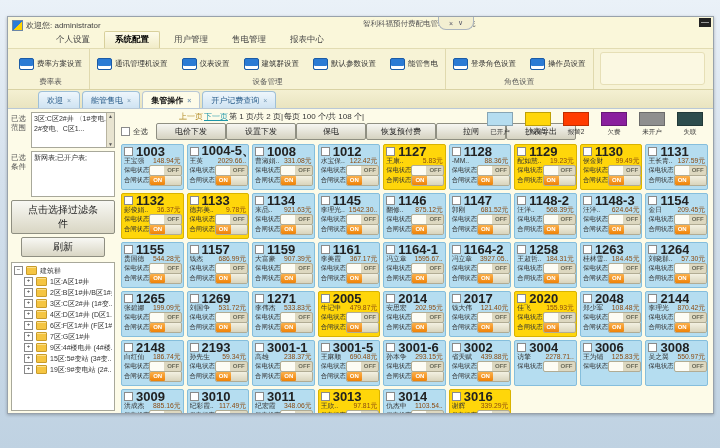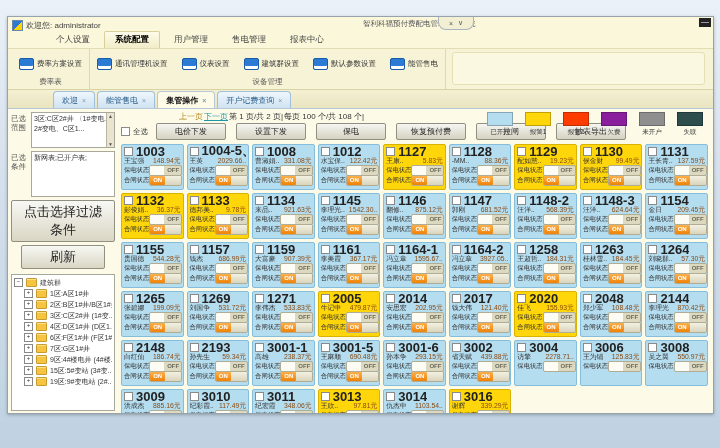--- a/index.html
+++ b/index.html
@@ -19,32 +19,32 @@
   .menu-item.active{font-weight:bold;color:#000;background:linear-gradient(#fdfbe9,#f1ecc8);border:1px solid #d8d09c;border-bottom:none;border-radius:2px 2px 0 0;}
   
   .ribbon{height:40px;display:flex;background:#f7f3d6;border-bottom:1px solid #d9d2a4;padding-left:4px;}
   .rgroup{display:flex;flex-direction:column;border-right:1px solid #e0d9ae;padding:2px 4px 0 4px;}
   .rbuttons{flex:1;display:flex;align-items:center;gap:8px;}
   .rbtn{display:flex;align-items:center;gap:3px;font-size:7.5px;color:#333;padding:2px 3px;border-radius:2px;cursor:default;}
   .rbtn .icon{width:13px;height:10px;background:#2b7bd4;border-radius:2px;border:1px solid #1c5ba6;box-shadow:inset 0 -3px 0 #fff, inset 0 -4px 0 #2b7bd4;}
   .rgroup-label{font-size:7.5px;color:#555;text-align:center;padding:1px 0 2px 0;}
   .ribbon-rest{flex:1;margin:3px 8px 4px 6px;background:#fbf8e2;border:1px solid #e6dfb6;border-radius:3px;}
   
-  .tabstrip{height:18px;display:flex;align-items:flex-end;gap:2px;padding-left:45px;background:linear-gradient(#f4f0d2,#e9e4c0);border-bottom:1px solid #b9c8d6;}
+  .tabstrip{height:18px;display:flex;align-items:flex-end;gap:2px;padding-left:30px;background:linear-gradient(#f4f0d2,#e9e4c0);border-bottom:1px solid #b9c8d6;}
   .tab{display:flex;align-items:center;gap:4px;font-size:8px;color:#2a5d8a;background:linear-gradient(#eef6fc,#cfe3f2);border:1px solid #9fc0d8;border-bottom:none;border-radius:4px 4px 0 0;padding:2px 8px;height:12px;}
   .tab.active{background:#fdfbe8;color:#111;font-weight:bold;border-color:#b9c8d6;}
   .tab .close{font-size:7px;color:#7a9ab5;}
   
   .content{flex:1;display:flex;background:#fdfbe8;overflow:hidden;}
   .leftpanel{width:104px;padding:3px 2px 2px 3px;display:flex;flex-direction:column;gap:3px;font-size:7px;color:#333;}
   .lp-row{display:flex;gap:2px;}
   .lp-label{width:18px;font-size:7.5px;color:#555;line-height:1.2;padding-top:2px;}
   .lp-box{flex:1;background:#fff;border:1px solid #a8a89a;padding:1px 2px;position:relative;overflow:hidden;}
   .lp-box .scroll{position:absolute;right:0;top:0;bottom:0;width:7px;background:#e8e4d0;border-left:1px solid #b8b4a0;font-size:5px;color:#555;display:flex;flex-direction:column;justify-content:space-between;align-items:center;}
-  .lp-btn{background:linear-gradient(#f8f8f4,#d9d6c4);border:1px solid #8f8f82;border-radius:2px;font-size:13px;color:#222;text-align:center;padding:2px 12px;}
+  .lp-btn{background:linear-gradient(#f8f8f4,#d9d6c4);border:1px solid #8f8f82;border-radius:2px;font-size:10px;color:#222;text-align:center;padding:2px 12px;}
   .lp-btn.small{width:58px;align-self:center;}
   .treebox{flex:1;background:#fff;border:1px solid #a8a89a;margin-top:2px;padding:2px;overflow:hidden;}
   .tree-row{display:flex;align-items:center;gap:3px;height:11px;white-space:nowrap;overflow:hidden;font-size:7px;color:#333;}
   .tree-row.child{padding-left:10px;}
   .expander{width:7px;height:7px;border:1px solid #888;background:#fff;font-size:6px;line-height:5px;text-align:center;color:#333;flex:none;}
   .folder{width:9px;height:7px;background:#f5c542;border:1px solid #c89b2a;border-radius:1px;flex:none;box-shadow:inset 0 1px 0 #fbe08e;}
   
   .main{flex:1;display:flex;flex-direction:column;padding:2px 5px 0 4px;position:relative;overflow:hidden;}
   .pager{display:flex;gap:1px;align-items:center;font-size:8px;color:#333;padding-left:58px;height:13px;}
   .pager .prev{color:#b08820;}
@@ -132,20 +132,33 @@
                 <span class="icon"></span>
                 <span>默认参数设置</span>
               </div>
               <div class="rbtn">
                 <span class="icon"></span>
                 <span>能管售电</span>
               </div>
             </div>
             <div class="rgroup-label">设备管理</div>
           </div>
+          <div class="rgroup">
+            <div class="rbuttons">
+              <div class="rbtn">
+                <span class="icon"></span>
+                <span>登录角色设置</span>
+              </div>
+              <div class="rbtn">
+                <span class="icon"></span>
+                <span>操作员设置</span>
+              </div>
+            </div>
+            <div class="rgroup-label">角色设置</div>
+          </div>
         </span>
       <div class="ribbon-rest"></div>
     </div>
 
     <div class="tabstrip" id="tab-strip">
         <div class="tab">
           <span>欢迎</span>
           <span class="close">×</span>
         </div>
         <div class="tab">
@@ -242,21 +255,21 @@
           <span class="prev">上一页</span>
           <span class="next">下一页</span>
           <span>第  1 页/共  2 页|</span>
           <span>每页 100 个/共  108 个|</span>
         </div>
         <div class="actionrow">
           <span class="selall">
             <span class="chk"></span>
             <span>全选</span>
           </span>
-          <span id="action-buttons" style="display:flex;gap:10px;">
+          <span id="action-buttons" style="display:flex;">
               <span class="abtn">电价下发</span>
               <span class="abtn">设置下发</span>
               <span class="abtn">保电</span>
               <span class="abtn">恢复预付费</span>
               <span class="abtn">拉闸</span>
               <span class="abtn">抄表导出</span>
             </span>
         </div>
         <div class="legend" id="legend">
             <div class="lg-item">

